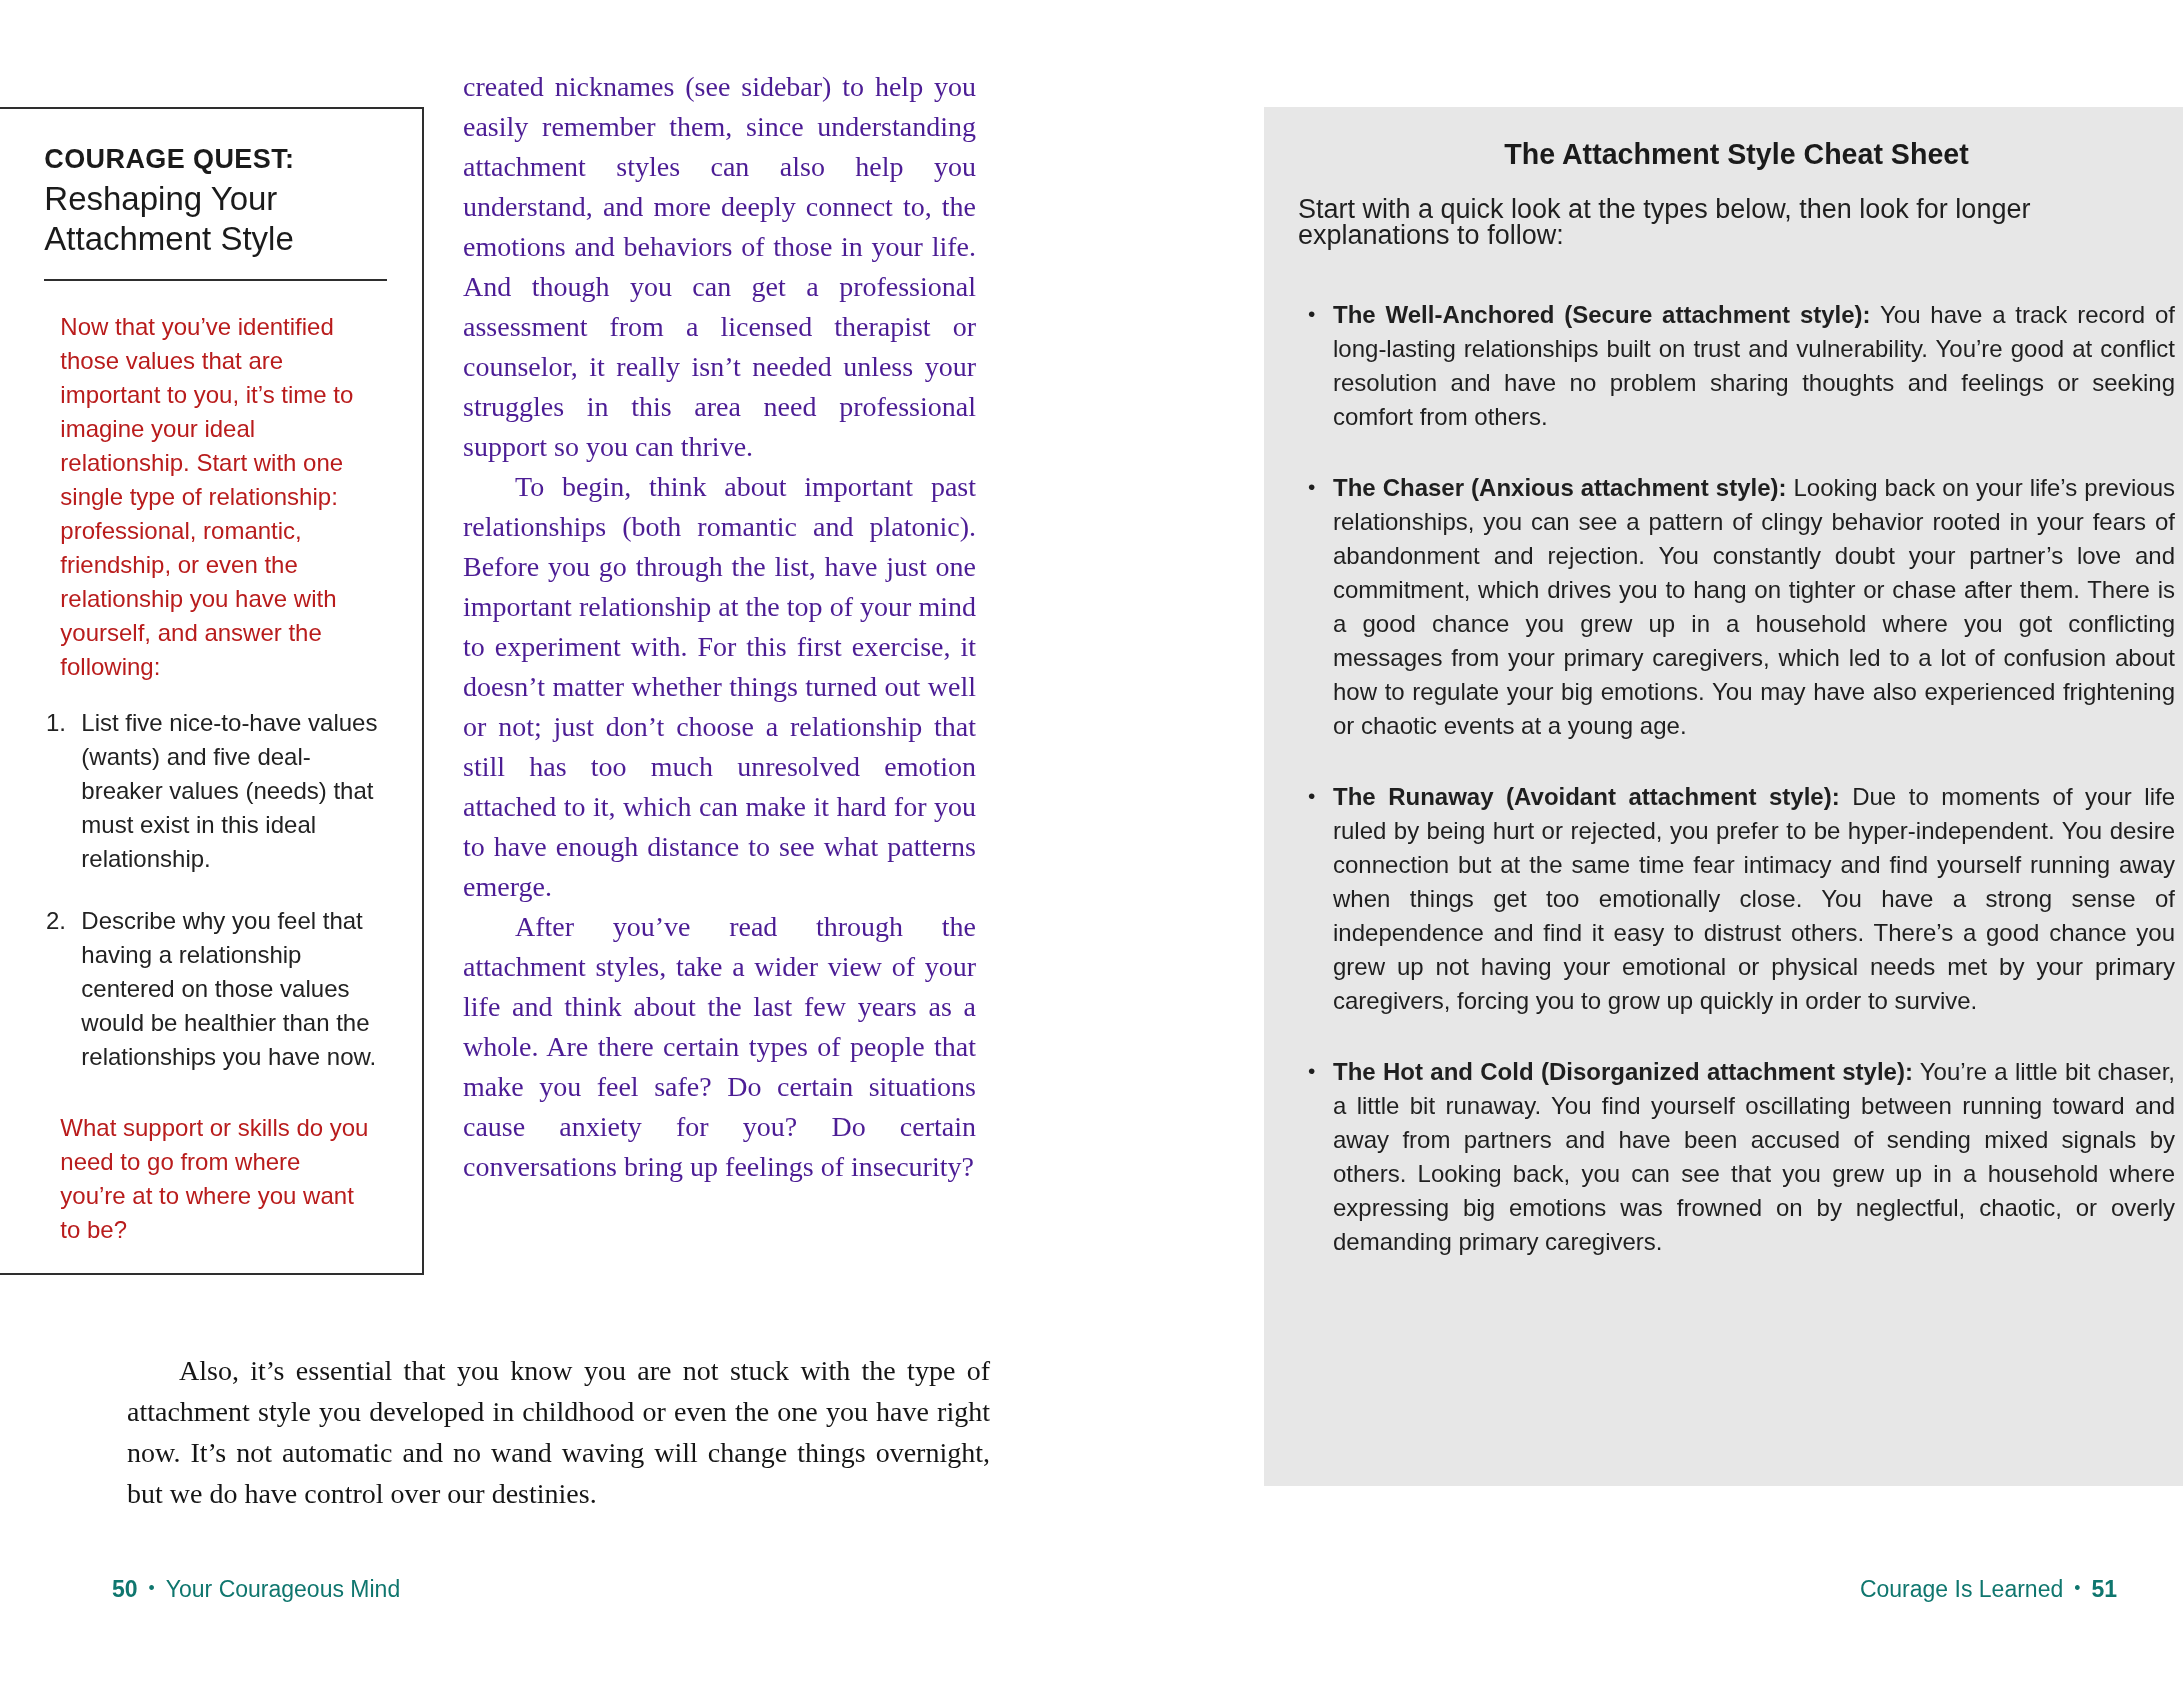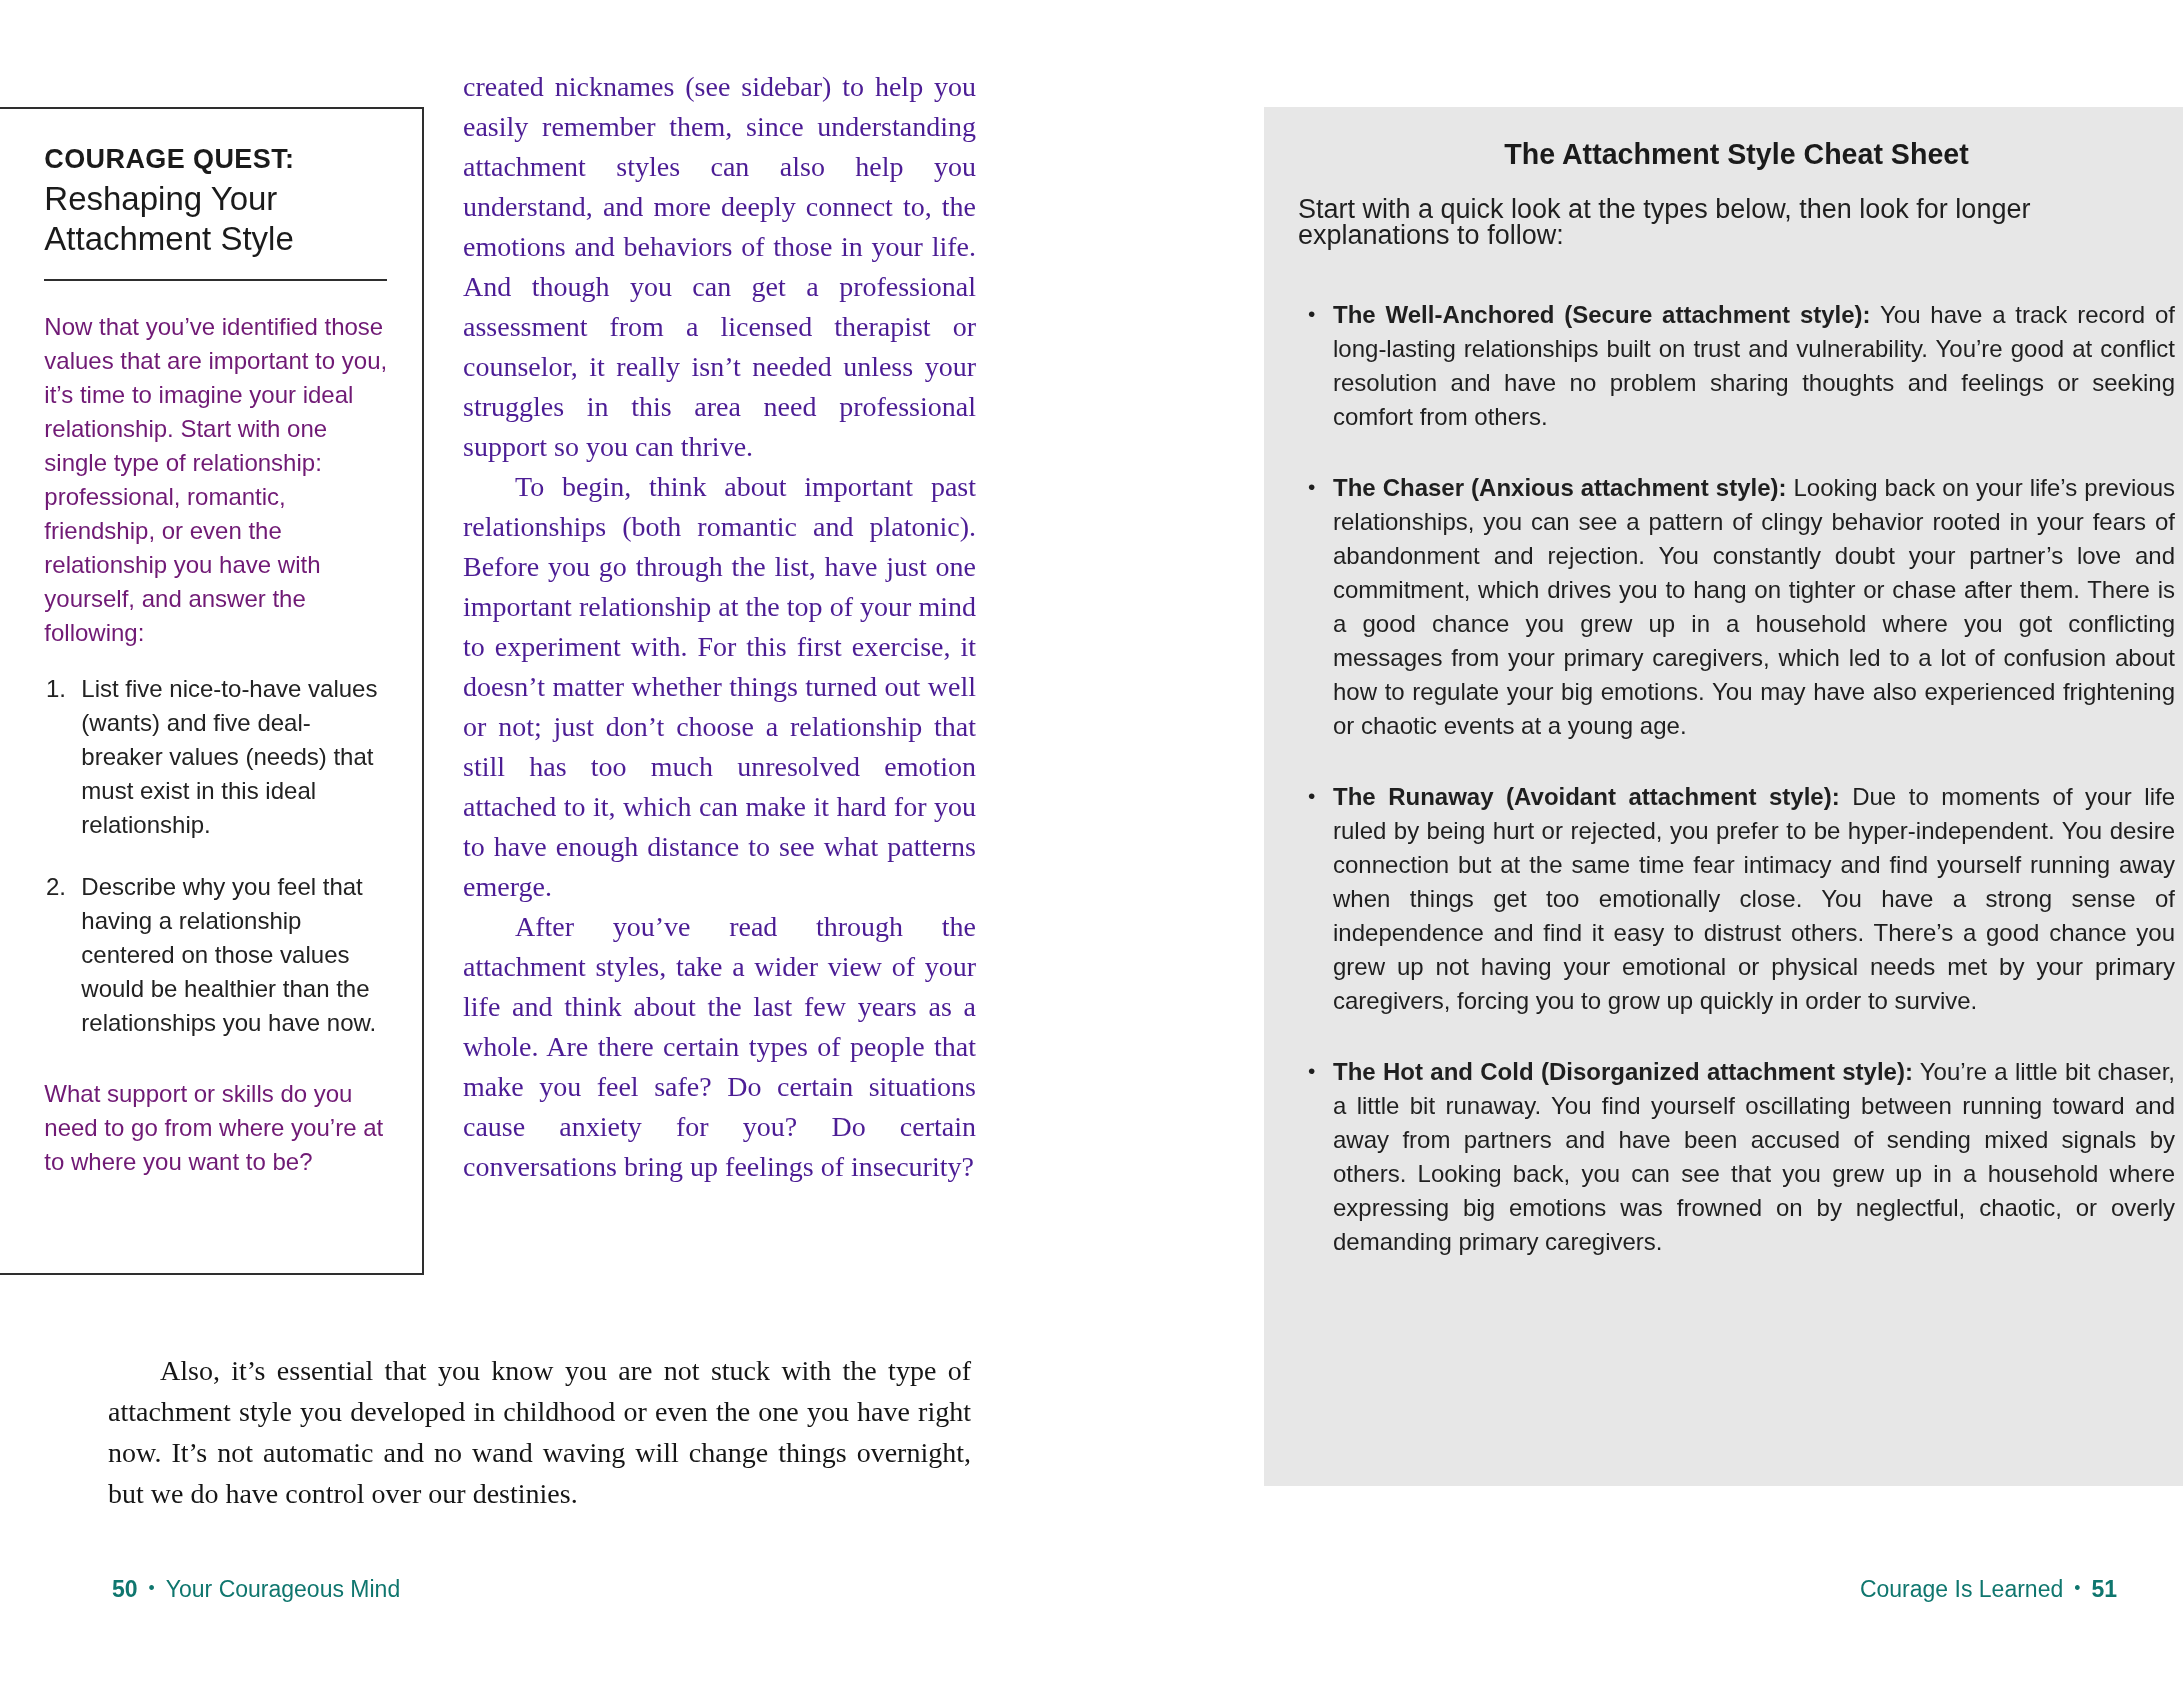--- a/index.html
+++ b/index.html
@@ -34,23 +34,23 @@
     font-weight: 400;
     font-size: 33px; line-height: 40px;
     color: #1b1b1b;
   }
   .qb-rule {
     border: none;
     border-top: 2.5px solid #2e2e2e;
     margin: 20px 0 28.6px 0;
   }
   .qb-text {
-    margin: 0;
+    margin: 16px;
     font-size: 24px; line-height: 34px;
-    color: #701a75;
+    color: #b91c1c;
   }
   .qb-list { margin: 22px 0 0 0; padding: 0; list-style: none; }
   .qb-item {
     position: relative;
     padding-left: 37px;
     margin-bottom: 28.6px;
     font-size: 24px; line-height: 34px;
     color: #222222;
   }
   .qb-num { position: absolute; left: 1.7px; top: 0; }
@@ -61,21 +61,21 @@
     position: absolute; left: 463px; top: 67px; width: 513px;
     font-family: "Liberation Serif", serif;
     font-size: 28px; line-height: 40px;
     color: #4c1d95;
     text-align: justify;
   }
   .body-col p { margin: 0; }
   .body-col p.indent { text-indent: 52px; }
 
   .body-wide {
-    position: absolute; left: 108px; top: 1350px; width: 863px;
+    position: absolute; left: 127px; top: 1350px; width: 863px;
     font-family: "Liberation Serif", serif;
     font-size: 28px; line-height: 41px;
     color: #161616;
     text-align: justify;
     text-indent: 52px;
     margin: 0;
   }
 
   
   .cheat-box {

